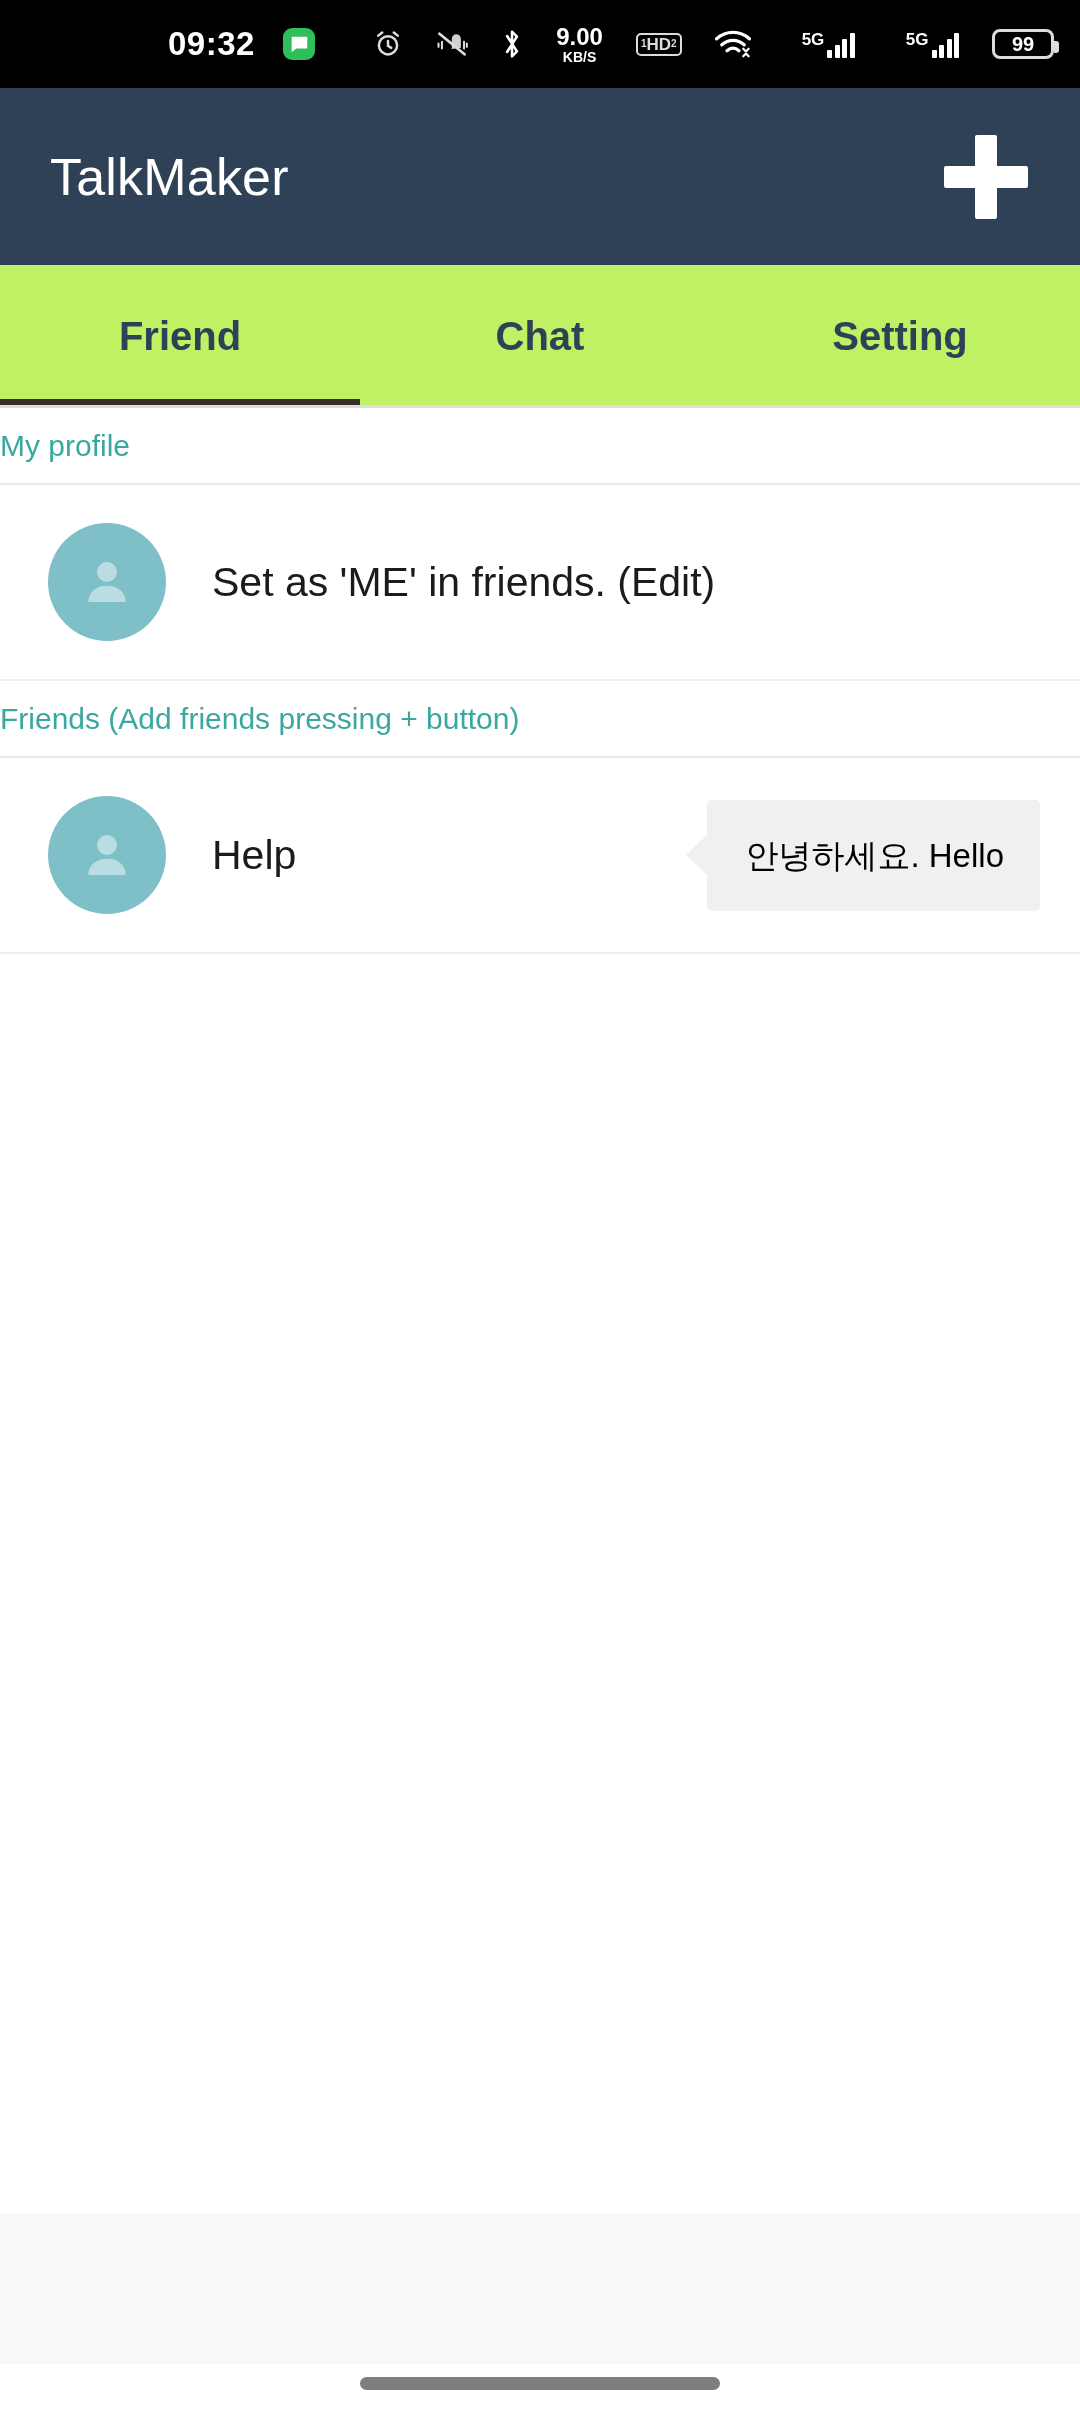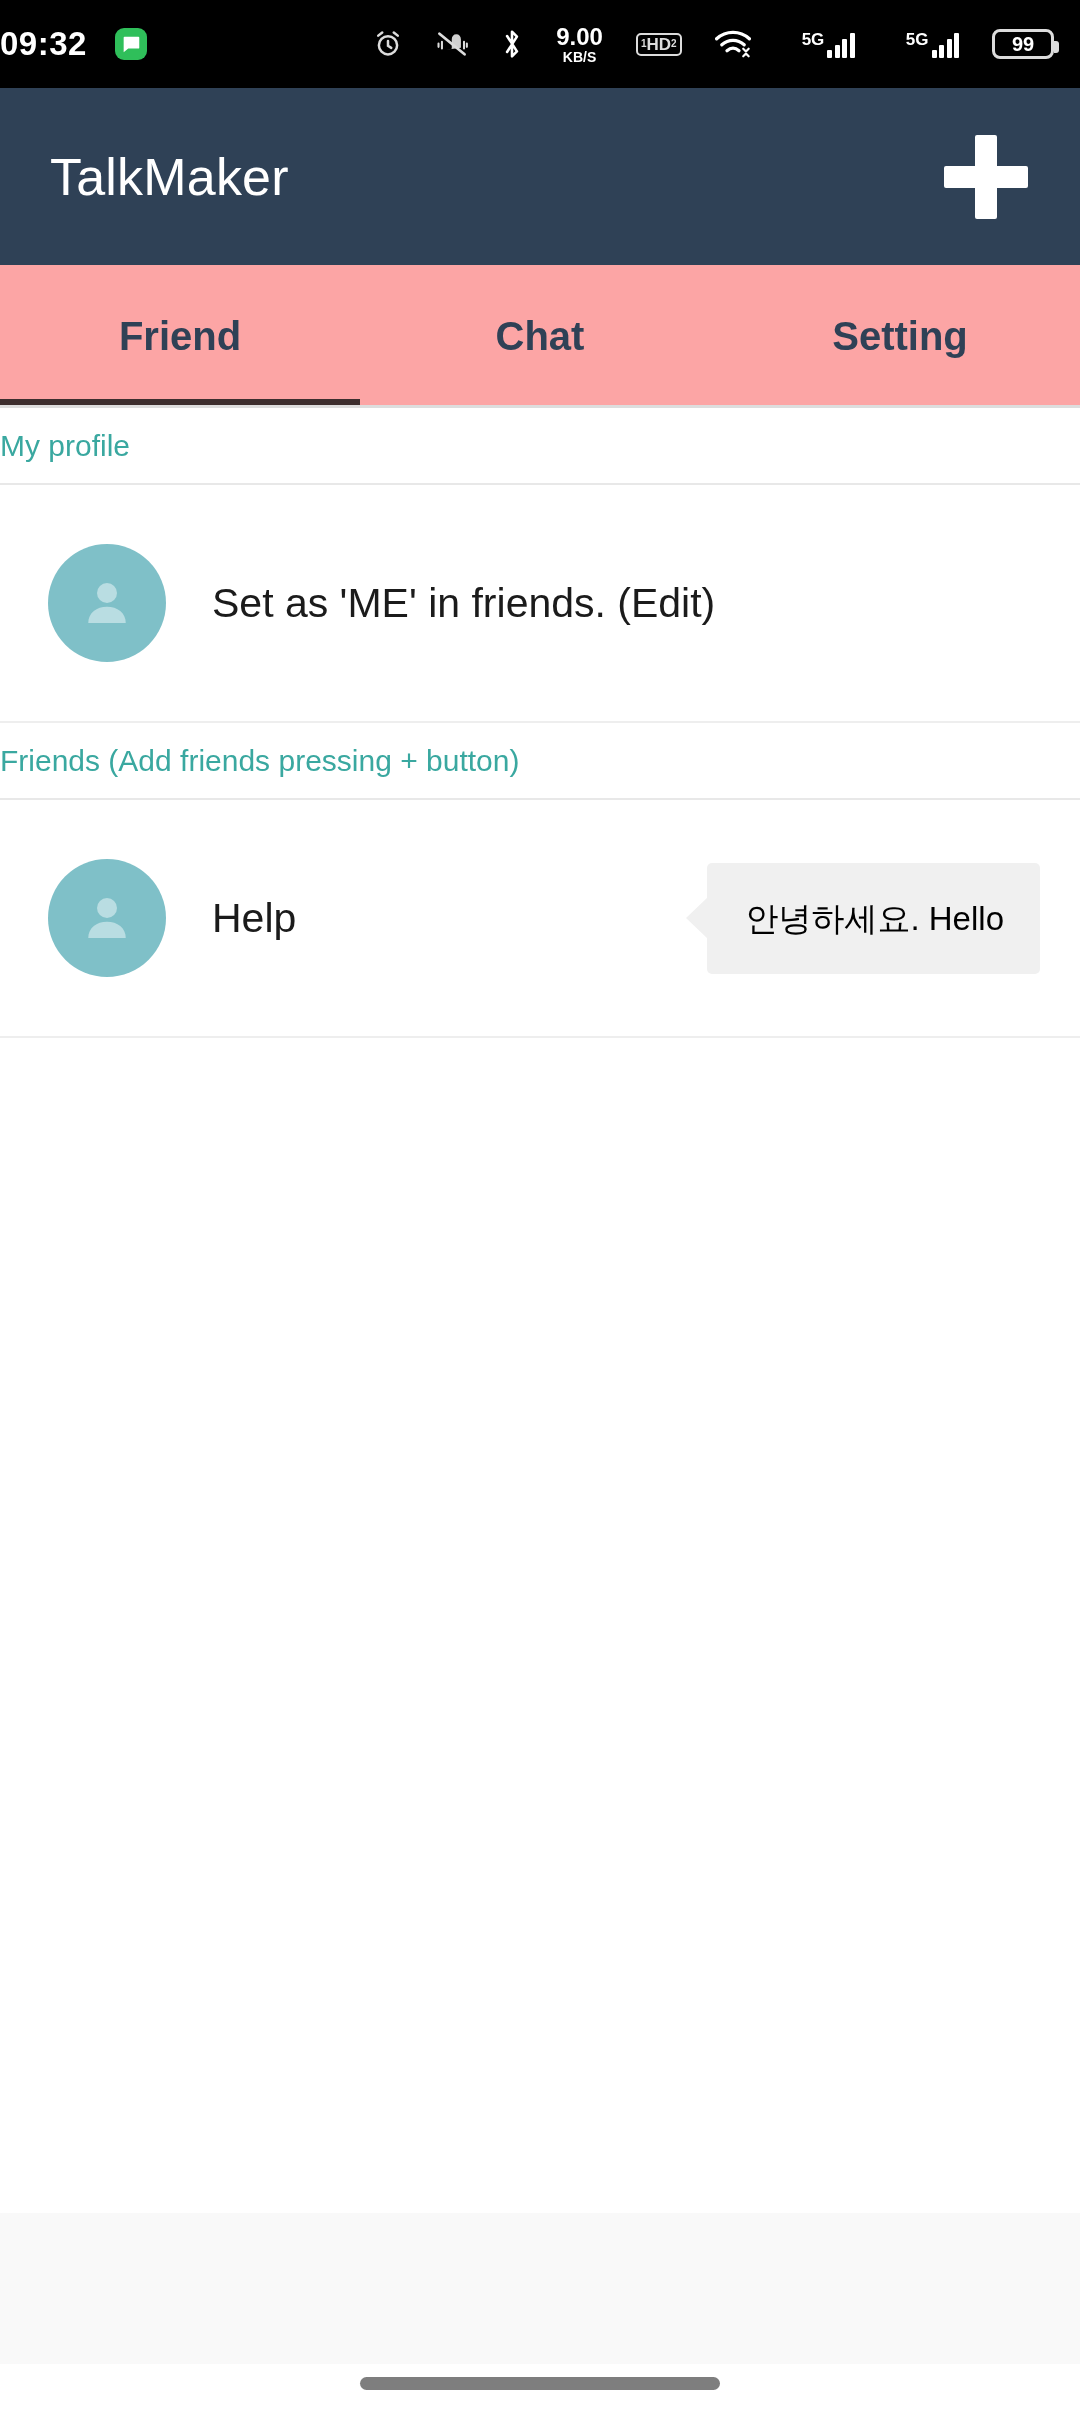--- a/index.html
+++ b/index.html
@@ -10,21 +10,21 @@
     overflow:hidden;
   }
   #screen { position:relative; width:1080px; height:2412px; background:#ffffff; }
 
   
   .statusbar {
     position:absolute; top:0; left:0; width:1080px; height:88px;
     background:#000000; color:#ffffff;
     display:flex; align-items:center;
   }
-  .sb-left { display:flex; align-items:center; gap:28px; }
+  .sb-left { display:flex; align-items:center; gap:28px; margin-left:168px; }
   .sb-time { font-size:33px; font-weight:700; letter-spacing:0.5px; color:#ffffff; }
   .sb-msg-icon {
     width:32px; height:32px; border-radius:9px; background:#2fbf5a;
     display:flex; align-items:center; justify-content:center;
   }
   .sb-right {
     margin-left:auto; margin-right:26px;
     display:flex; align-items:center; gap:33px;
   }
   .sb-icon { display:flex; align-items:center; justify-content:center; }
@@ -78,21 +78,21 @@
   }
   .add-btn:before, .add-btn:after {
     content:""; position:absolute; background:#ffffff; border-radius:2px;
   }
   .add-btn:before { left:0; top:31px; width:84px; height:22px; }
   .add-btn:after  { top:0; left:31px; width:22px; height:84px; }
 
   
   .tabbar {
     position:absolute; top:265px; left:0; width:1080px; height:143px;
-    background:#fca5a5; display:flex;
+    background:#bef264; display:flex;
   }
   .tab {
     flex:1; display:flex; align-items:center; justify-content:center;
     font-size:40px; font-weight:700; color:#2f4156; cursor:pointer;
     position:relative; user-select:none;
   }
   .tab.active:after {
     content:""; position:absolute; left:0; bottom:0;
     width:100%; height:9px; background:#3d2e2e;
   }
@@ -105,21 +105,21 @@
   .content { position:absolute; top:408px; left:0; width:1080px; bottom:0; background:#ffffff; }
 
   .section-header {
     height:77px; display:flex; align-items:center;
     font-size:30px; color:#3aa8a0;
     border-bottom:2px solid #e8e8e8;
     background:#ffffff;
   }
 
   .row {
-    height:238px; display:flex; align-items:center;
+    height:196px; display:flex; align-items:center;
     padding-left:48px; padding-right:40px;
     border-bottom:2px solid #eeeeee; background:#ffffff;
     cursor:pointer;
   }
   .avatar {
     width:118px; height:118px; border-radius:50%;
     background:#7fc0c8; flex:0 0 118px;
     display:flex; align-items:center; justify-content:center;
   }
   .row-label {

